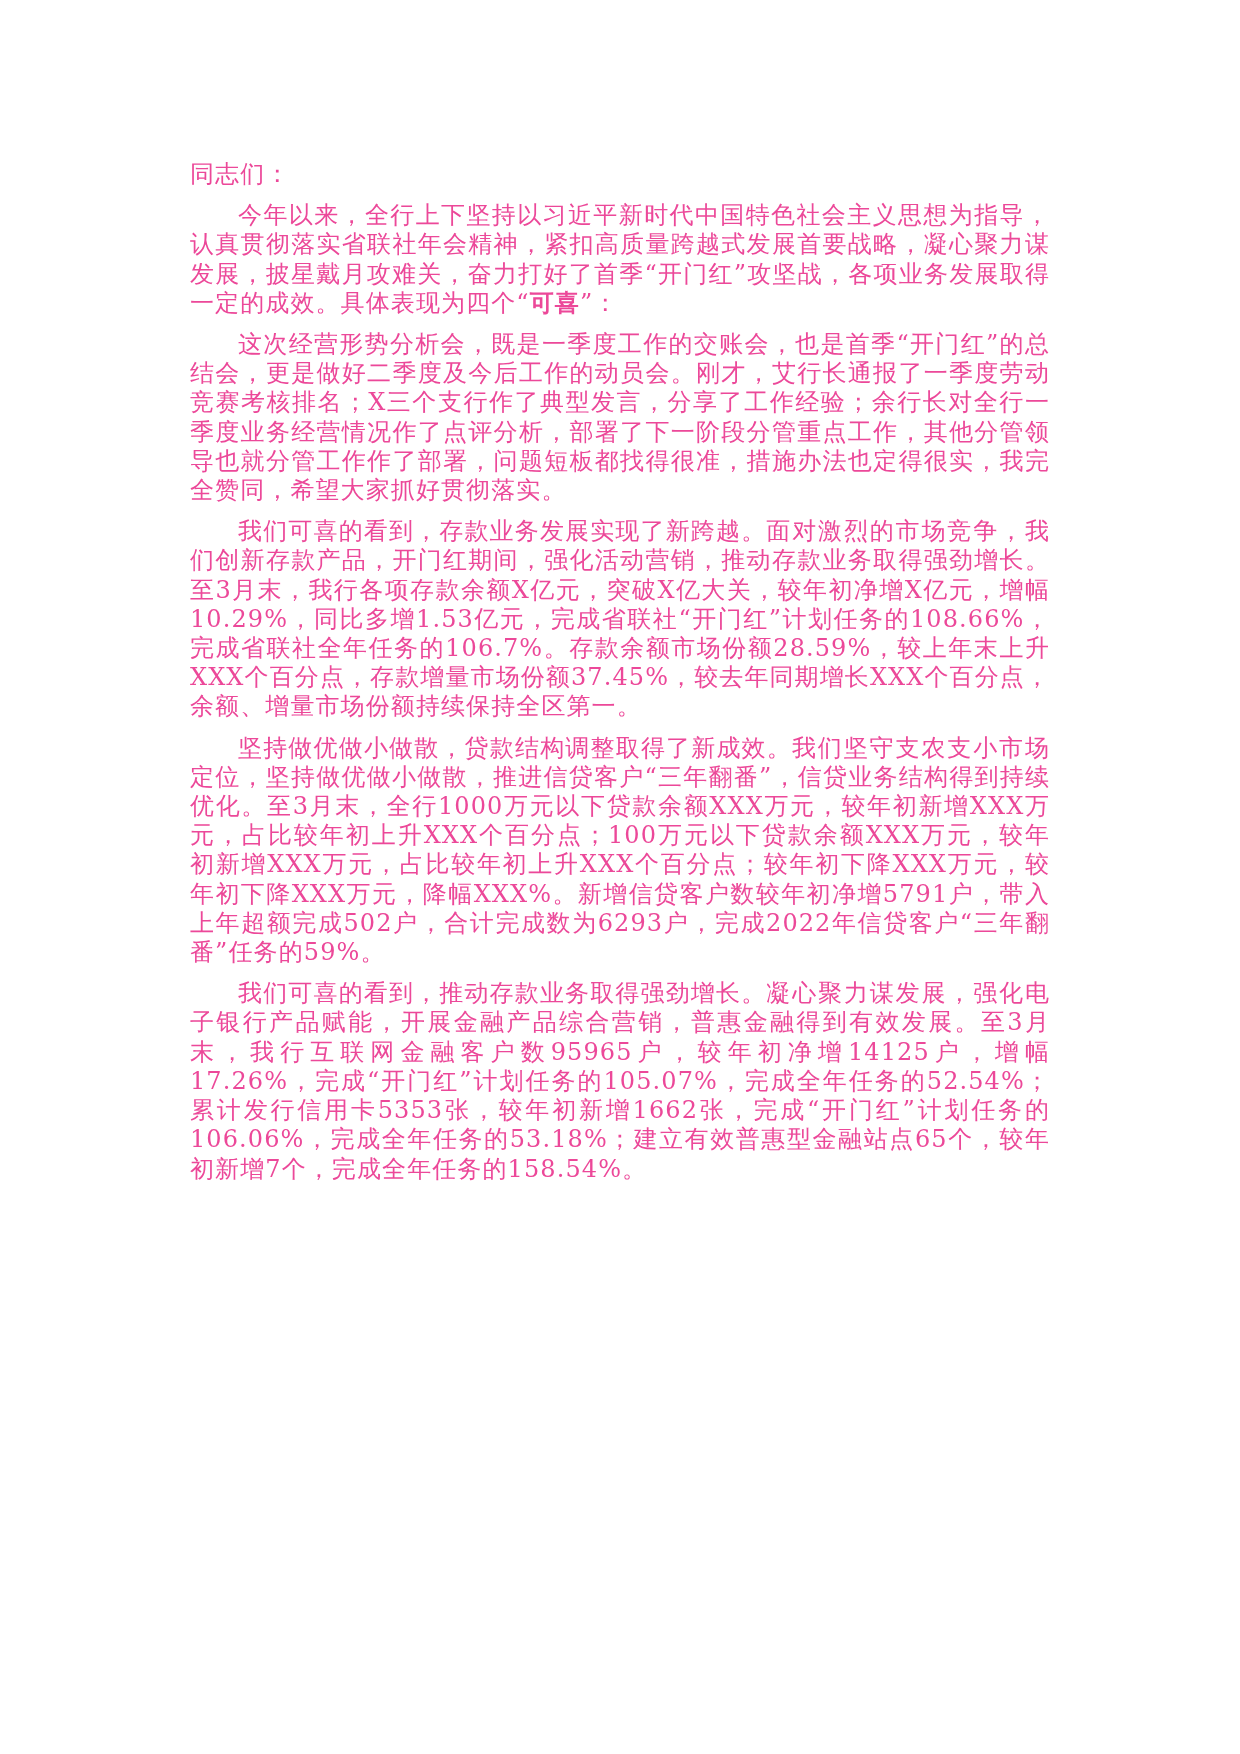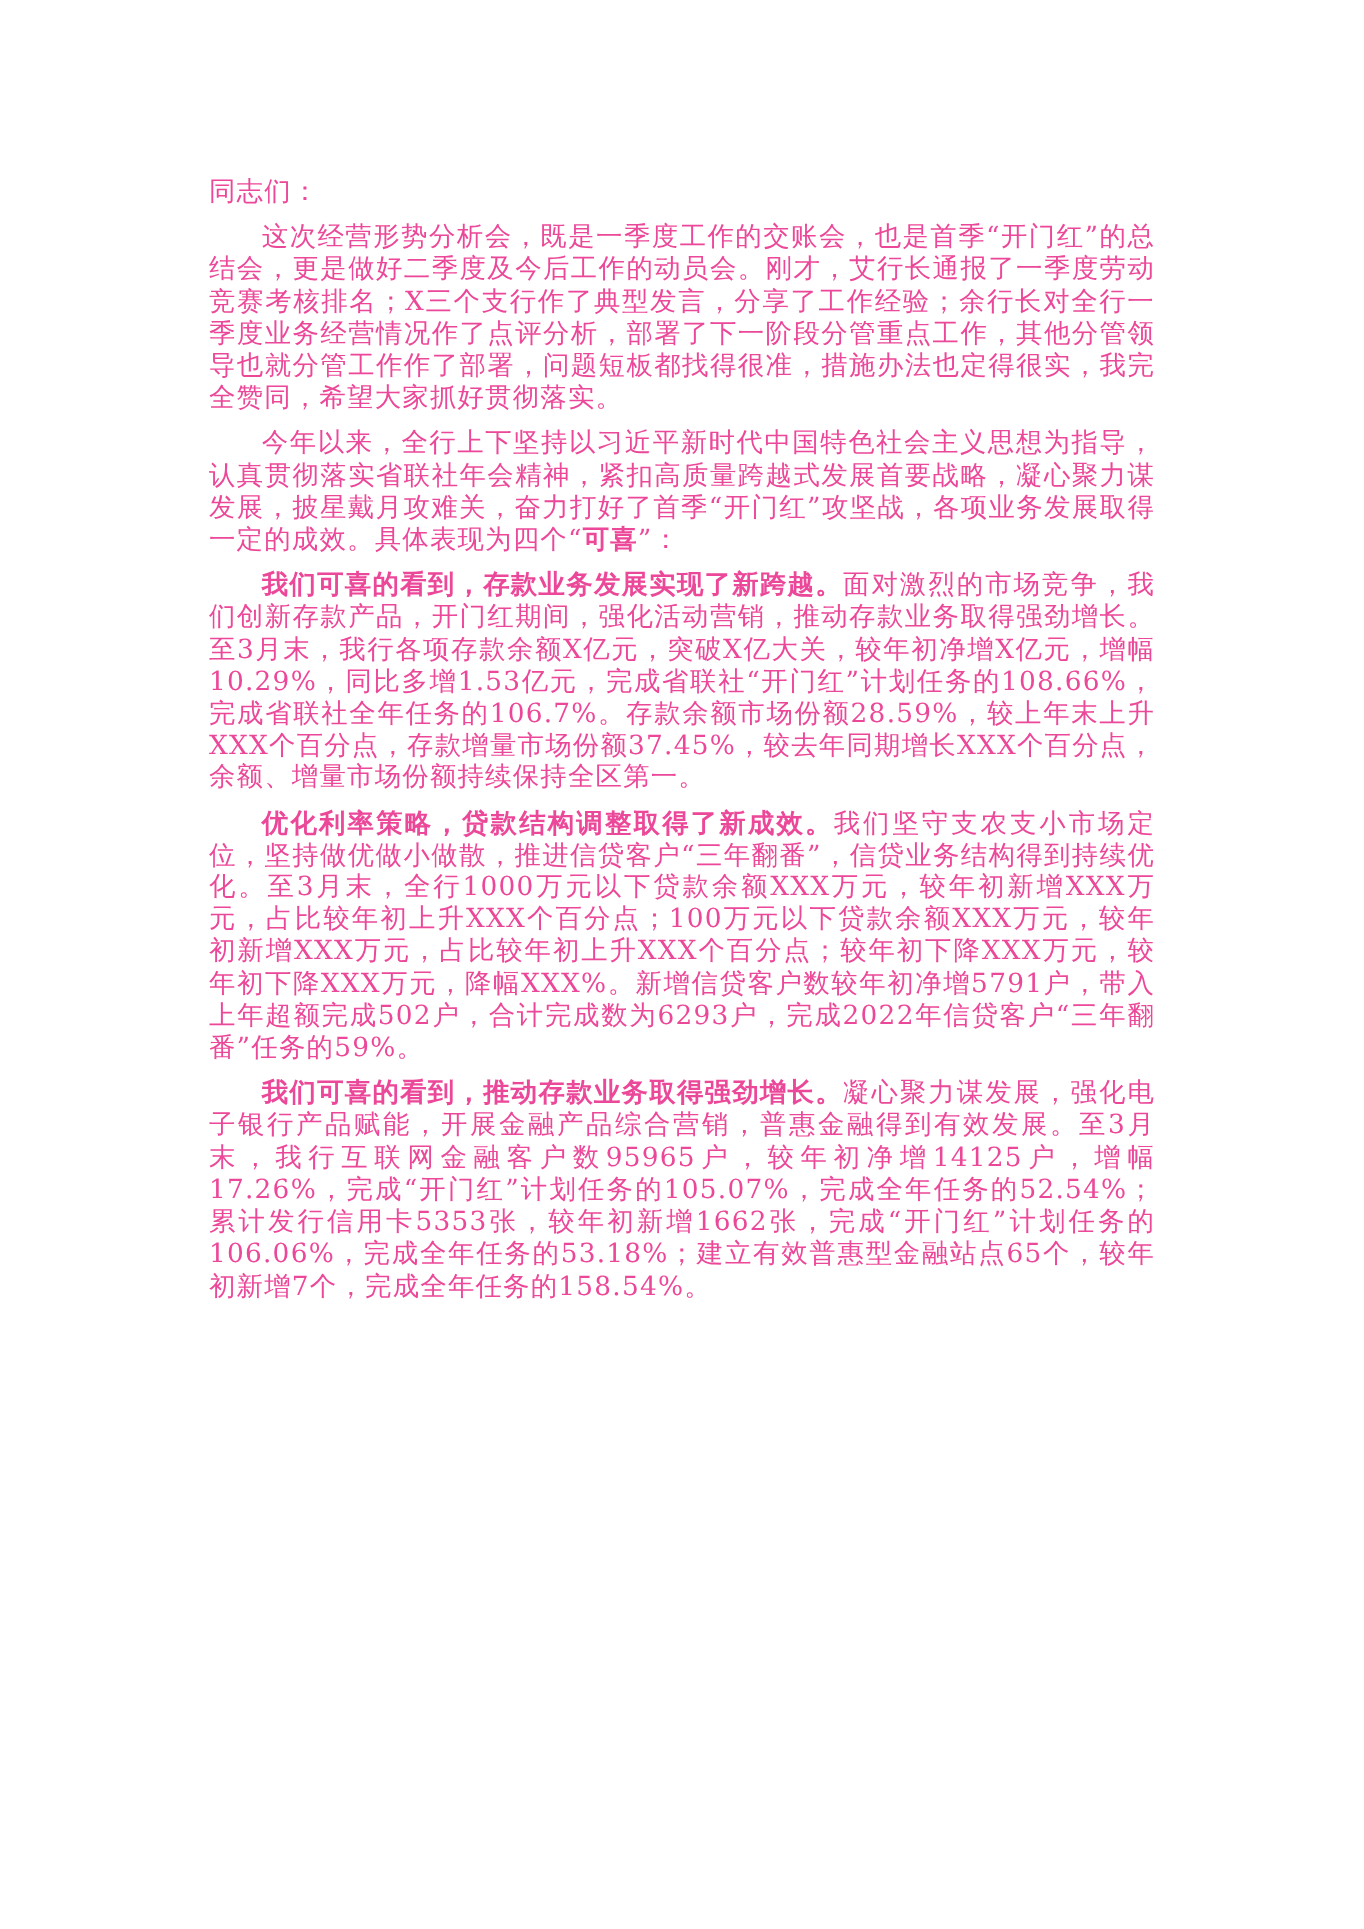--- a/index.html
+++ b/index.html
@@ -14,33 +14,33 @@
     line-height: 29.2px;
     color: #ec4899;
     letter-spacing: 1.1px;
   }
   .salutation { margin: 0 0 12px 0; }
   .para {
     margin: 0 0 12px 0;
     text-indent: 2em;
     text-align: justify;
   }
-  .lead { font-weight: bold; font-family: "DejaVu Sans", "Liberation Sans", sans-serif; letter-spacing: 0.4px; }
+  .lead { font-weight: normal; font-family: "DejaVu Sans", "Liberation Sans", sans-serif; letter-spacing: 0.4px; }
   .strong { font-weight: bold; font-family: "DejaVu Sans", "Liberation Sans", sans-serif; }
 </style>
 </head>
 <body>
 
 <div class="page">
   <p class="salutation">同志们：</p>
 
+  <p class="para"><span>今年以来，全行上下坚持以习近平新时代中国特色社会主义思想为指导，认真贯彻落实省联社年会精神，紧扣高质量跨越式发展首要战略，凝心聚力谋发展，披星戴月攻难关，奋力打好了首季“开门红”攻坚战，各项业务发展取得一定的成效。具体表现为四个“</span><span class="strong">可喜</span><span>”：</span></p>
+
   <p class="para">这次经营形势分析会，既是一季度工作的交账会，也是首季“开门红”的总结会，更是做好二季度及今后工作的动员会。刚才，艾行长通报了一季度劳动竞赛考核排名；X三个支行作了典型发言，分享了工作经验；余行长对全行一季度业务经营情况作了点评分析，部署了下一阶段分管重点工作，其他分管领导也就分管工作作了部署，问题短板都找得很准，措施办法也定得很实，我完全赞同，希望大家抓好贯彻落实。</p>
-
-  <p class="para"><span>今年以来，全行上下坚持以习近平新时代中国特色社会主义思想为指导，认真贯彻落实省联社年会精神，紧扣高质量跨越式发展首要战略，凝心聚力谋发展，披星戴月攻难关，奋力打好了首季“开门红”攻坚战，各项业务发展取得一定的成效。具体表现为四个“</span><span class="strong">可喜</span><span>”：</span></p>
 
   <p class="para"><span class="lead">我们可喜的看到，存款业务发展实现了新跨越。</span><span>面对激烈的市场竞争，我们创新存款产品，开门红期间，强化活动营销，推动存款业务取得强劲增长。至3月末，我行各项存款余额X亿元，突破X亿大关，较年初净增X亿元，增幅10.29%，同比多增1.53亿元，完成省联社“开门红”计划任务的108.66%，完成省联社全年任务的106.7%。存款余额市场份额28.59%，较上年末上升XXX个百分点，存款增量市场份额37.45%，较去年同期增长XXX个百分点，余额、增量市场份额持续保持全区第一。</span></p>
 
-  <p class="para"><span class="lead">优化利率策略，贷款结构调整取得了新成效。</span><span>我们坚守支农支小市场定位，坚持做优做小做散，推进信贷客户“三年翻番”，信贷业务结构得到持续优化。至3月末，全行1000万元以下贷款余额XXX万元，较年初新增XXX万元，占比较年初上升XXX个百分点；100万元以下贷款余额XXX万元，较年初新增XXX万元，占比较年初上升XXX个百分点；较年初下降XXX万元，较年初下降XXX万元，降幅XXX%。新增信贷客户数较年初净增5791户，带入上年超额完成502户，合计完成数为6293户，完成2022年信贷客户“三年翻番”任务的59%。</span></p>
+  <p class="para"><span class="lead">坚持做优做小做散，贷款结构调整取得了新成效。</span><span>我们坚守支农支小市场定位，坚持做优做小做散，推进信贷客户“三年翻番”，信贷业务结构得到持续优化。至3月末，全行1000万元以下贷款余额XXX万元，较年初新增XXX万元，占比较年初上升XXX个百分点；100万元以下贷款余额XXX万元，较年初新增XXX万元，占比较年初上升XXX个百分点；较年初下降XXX万元，较年初下降XXX万元，降幅XXX%。新增信贷客户数较年初净增5791户，带入上年超额完成502户，合计完成数为6293户，完成2022年信贷客户“三年翻番”任务的59%。</span></p>
 
   <p class="para"><span class="lead">我们可喜的看到，推动存款业务取得强劲增长。</span><span>凝心聚力谋发展，强化电子银行产品赋能，开展金融产品综合营销，普惠金融得到有效发展。至3月末，我行互联网金融客户数95965户，较年初净增14125户，增幅17.26%，完成“开门红”计划任务的105.07%，完成全年任务的52.54%；累计发行信用卡5353张，较年初新增1662张，完成“开门红”计划任务的106.06%，完成全年任务的53.18%；建立有效普惠型金融站点65个，较年初新增7个，完成全年任务的158.54%。</span></p>
 
 
 </div>
 
 </body></html>

